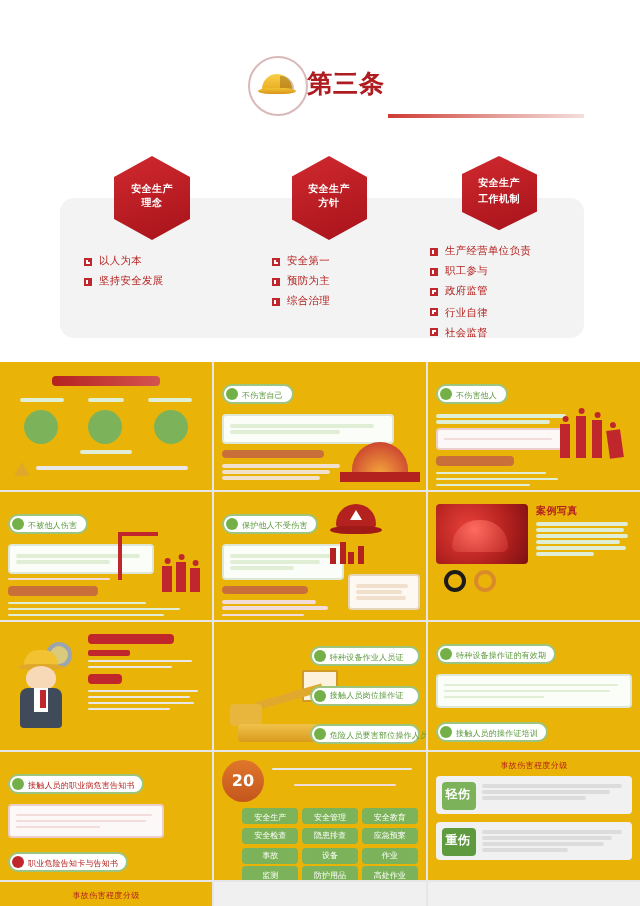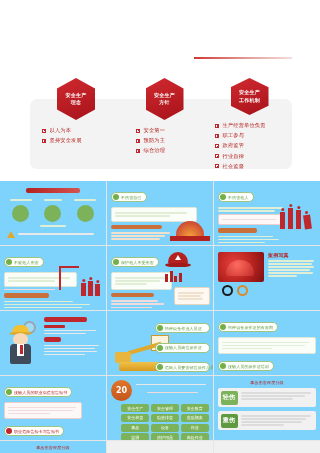--- a/index.html
+++ b/index.html
@@ -98,21 +98,21 @@
     width: 1.4px; height: 1.4px; background: #c0272d;
   }
   .btxt { font-size: 5.2px; color: #b4221f; white-space: nowrap; letter-spacing: .2px; }
 
   
   .grid {
     position: absolute; left: 0; top: 181px; width: 320px; height: 272px;
     display: grid; grid-template-columns: 1fr 1fr 1fr;
     grid-auto-rows: 64px; gap: 1px; background: #e6e6e6;
   }
-  .thumb { background: #7dd3fc; position: relative; overflow: hidden; padding: 4px; }
+  .thumb { background: #eab308; position: relative; overflow: hidden; padding: 4px; }
   .thumb.empty { background: #f0f0f0; }
 
   
   .t-pill {
     display: inline-flex; align-items: center; gap: 2px;
     border: .6px solid #9cc57f; border-radius: 7px; padding: 1px 4px 1px 1px;
     background: #fff;
   }
   .t-dot { width: 6px; height: 6px; border-radius: 50%; background: #74b048; flex: none; }
   .t-dot.red { background: #c0272d; }
@@ -224,20 +224,29 @@
 </style>
 </head>
 <body>
 
 <div class="page">
 
   <div class="hero">
 
     <div class="hero-head">
 
+      <div class="article-badge">
+        <div class="badge-circle"></div>
+        <div class="helmet">
+          <div class="dome"></div>
+            <div class="shade"></div>
+            <div class="brim"></div>
+        </div>
+        <div class="article-text">第三条</div>
+      </div>
     </div>
     <div class="title-rule"></div>
 
     <div class="panel"></div>
 
     <div class="cols">
 
       <div class="col c1">
         <div class="hex">
           <span>

